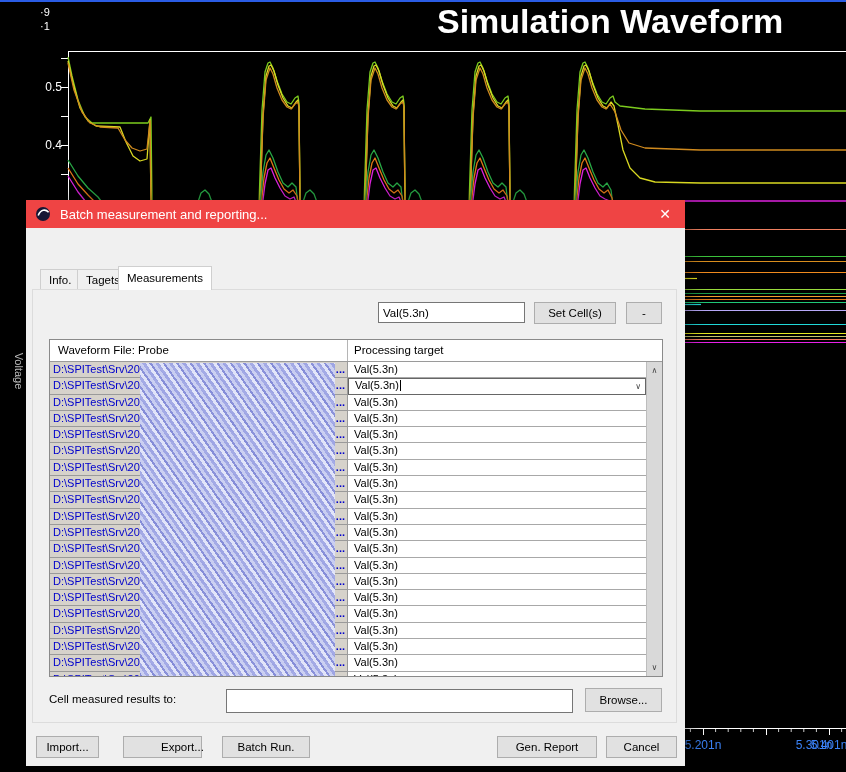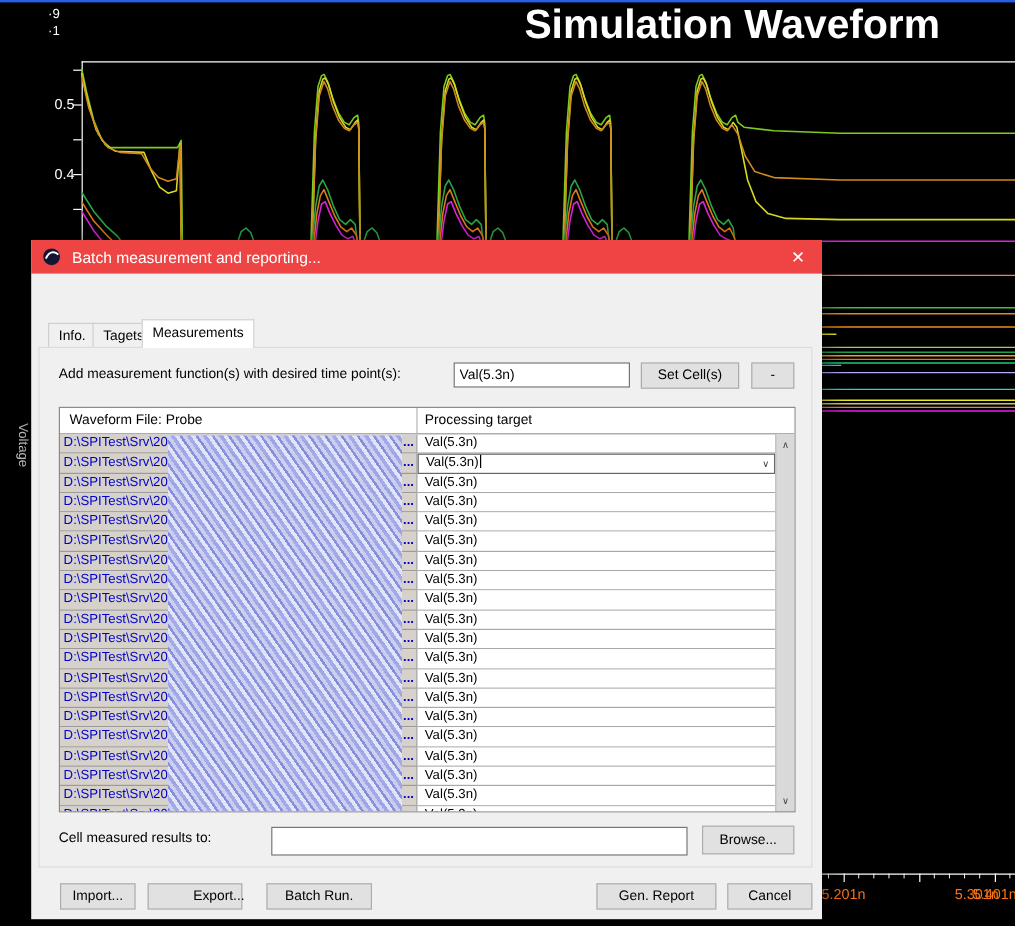--- a/index.html
+++ b/index.html
@@ -5,21 +5,21 @@
   html,body{margin:0;padding:0;}
   body{width:846px;height:772px;background:#000;overflow:hidden;position:relative;
        font-family:"Liberation Sans",sans-serif;}
 
   .topbar{position:absolute;left:0;top:0;width:846px;height:2px;background:#2a5ce4;z-index:6;}
   .main-title{position:absolute;left:437px;top:2px;color:#fff;font-size:34px;font-weight:bold;z-index:6;white-space:nowrap;}
   .corner-label{position:absolute;left:40px;color:#fff;font-size:11px;z-index:4;}
   .ytick-label{position:absolute;left:38px;width:24px;text-align:right;color:#fff;font-size:12px;z-index:4;}
   .voltage-label{position:absolute;left:-12px;top:364px;width:60px;height:14px;text-align:center;color:#ddd;
        font-size:11px;transform:rotate(90deg);z-index:4;}
-  .xtick-label{position:absolute;top:738px;width:48px;text-align:center;color:#f97316;font-size:12px;z-index:4;}
+  .xtick-label{position:absolute;top:738px;width:48px;text-align:center;color:#3b82f6;font-size:12px;z-index:4;}
   #wave{position:absolute;left:0;top:0;z-index:1;}
 
   
   .dialog{position:absolute;left:26px;top:200px;width:659px;height:566px;background:#f0f0f0;z-index:10;
           box-shadow:0 6px 22px rgba(0,0,0,.65);color:#000;font-size:12px;}
   .titlebar{position:absolute;left:0;top:0;right:0;height:28px;background:#ef4444;color:#fff;
             display:flex;align-items:center;padding:0 9px;box-sizing:border-box;}
   .ticon{width:16px;height:16px;margin-right:9px;flex:0 0 auto;}
   .ttext{font-size:13px;flex:1;white-space:nowrap;}
   .close-x{font-size:14px;padding:0 5px;color:#fff;}
@@ -67,21 +67,21 @@
                                  rgba(156,163,228,.85) 5px 8px, rgba(228,231,250,.92) 8px 11px),
        repeating-linear-gradient(35deg, rgba(140,148,220,.5) 0 3px, rgba(220,223,246,.5) 3px 7px),
        #c6cae9;}
   .sbar{position:absolute;right:0;top:22px;width:16px;bottom:0;background:#d9d9d9;
         border-left:1px solid #bdbdbd;box-sizing:border-box;z-index:4;}
   .sarrow{position:absolute;left:0;width:15px;height:17px;text-align:center;line-height:17px;
           font-size:8px;color:#444;}
   .sarrow.up{top:0;}
   .sarrow.down{bottom:0;}
 
-  #btn-import{left:24px;top:536px;width:63px;}
+  #btn-import{left:10px;top:536px;width:63px;}
   #btn-export{left:97px;top:536px;width:79px;padding-left:37px;}
   #btn-batchrun{left:196px;top:536px;width:88px;}
   #btn-genreport{left:471px;top:536px;width:100px;}
   #btn-cancel{left:580px;top:536px;width:71px;}
 </style>
 </head>
 <body>
 
 <svg id="wave" width="846" height="772" viewBox="0 0 846 772">
     <line x1="68.5" y1="51" x2="68.5" y2="729" stroke="#fff" stroke-width="1"></line>
@@ -151,21 +151,20 @@
     <span class="ttext">Batch measurement and reporting...</span>
     <span class="close-x">✕</span>
   </div>
 
 
   <div class="tab" style="left:14px;">Info.</div>
   <div class="tab" style="left:51px;">Tagets</div>
   <div class="tab selected" style="left:92px;">Measurements</div>
 
   <div class="panel">
-    <div class="addlabel">Add measurement function(s) with desired time point(s):</div>
     <input class="tinput" id="add-input" value="Val(5.3n)" style="">
     <div class="btn" id="btn-setcells">Set Cell(s)</div>
     <div class="btn" id="btn-minus">-</div>
 
     <div class="table">
       <div class="thead">
         <span class="th1">Waveform File: Probe</span>
         <span class="th2">Processing target</span>
         <span class="vdiv"></span>
       </div>

